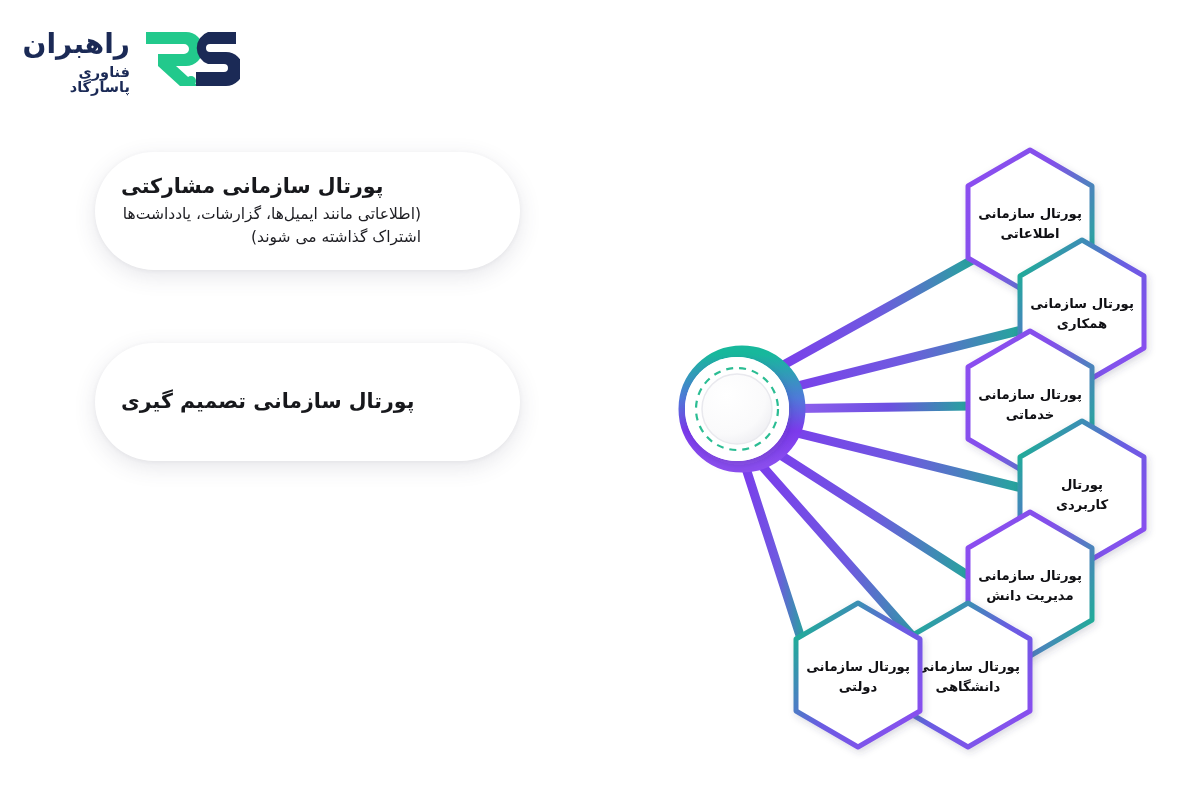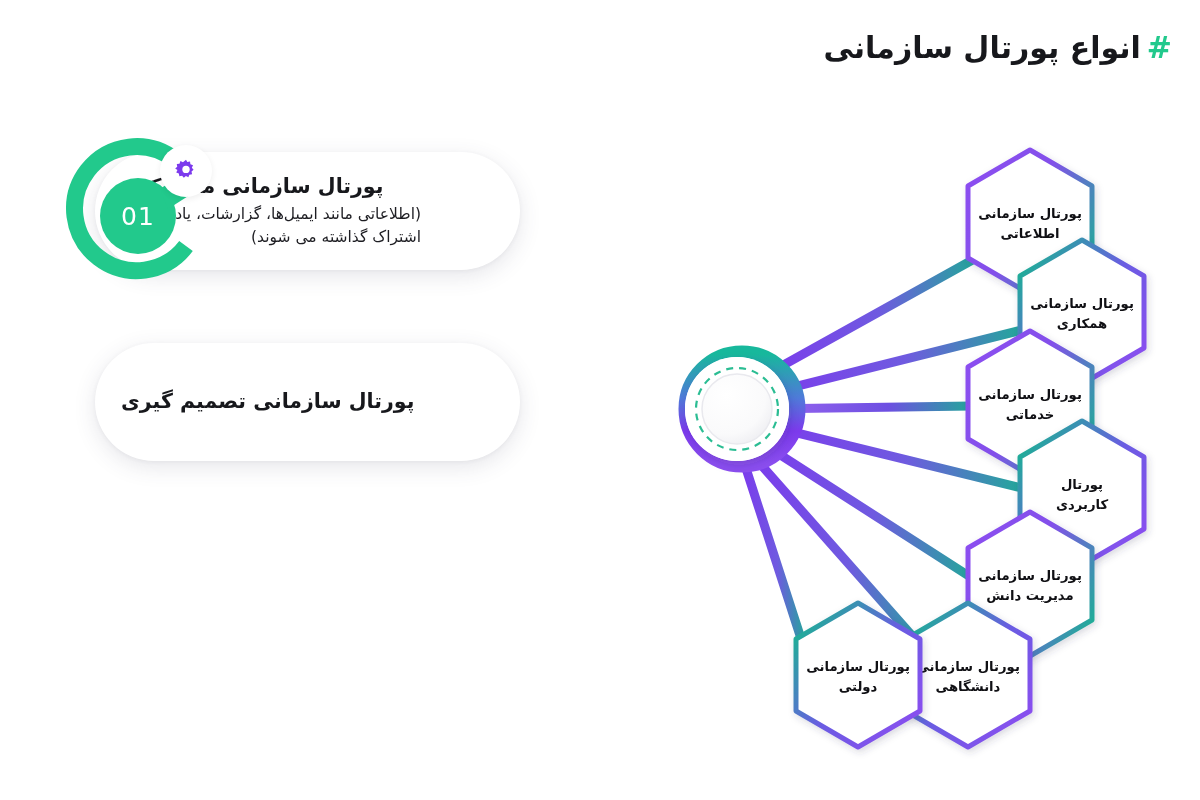--- a/index.html
+++ b/index.html
@@ -90,24 +90,35 @@
     font-family: "DejaVu Sans", "Liberation Sans", sans-serif;
     font-size: 13.2px; font-weight: 700; fill: #101014;
     direction: rtl;
   }
 </style>
 </head>
 <body>
 
 <div id="page">
 
-
-  <div id="title">
-    <span class="hash">#</span><span>انواع پورتال سازمانی</span>
+  <div id="logo">
+    <div class="logo-text-wrap">
+      <span class="logo-main">راهبران</span>
+      <span class="logo-sub">فناوری پاسارگاد</span>
+    </div>
+    <svg id="logo-mark" width="100" height="70" viewBox="0 0 100 70">
+
+      <path d="M6 8 H46 A17 17 0 0 1 46 42 H36 L58 62 H40 L18 42 V30 H44 A5 5 0 0 0 44 20 H6 Z" fill="#22c98c"></path>
+
+      <circle cx="51" cy="57" r="5" fill="#22c98c"></circle>
+
+      <path d="M96 8 H68 A17 17 0 0 0 68 40 H84 A4 4 0 0 1 84 48 H56 V62 H86 A17 17 0 0 0 86 28 H70 A4 4 0 0 1 70 20 H96 Z" fill="#1b2a56"></path>
+    </svg>
   </div>
+
 
   <svg id="diagram" viewBox="0 0 1200 800">
     <defs>
       <linearGradient id="gConn" x1="0%" y1="0%" x2="100%" y2="0%">
         <stop offset="0%" stop-color="#7c3aed"></stop>
         <stop offset="55%" stop-color="#6f5ae0"></stop>
         <stop offset="100%" stop-color="#22a89a"></stop>
       </linearGradient>
       <linearGradient id="gConnFlat" x1="0%" y1="0%" x2="100%" y2="0%">
         <stop offset="0%" stop-color="#9a66f0"></stop>
@@ -217,37 +228,20 @@
     </g>
   </svg>
 
   <div class="card" id="card-1">
     <div class="card-body">
       <div class="card-title">پورتال سازمانی مشارکتی</div>
       <div class="card-desc">(اطلاعاتی مانند ایمیل‌ها، گزارشات، یادداشت‌ها اشتراک گذاشته می شوند)</div>
     </div>
   </div>
 
-  <div class="ring-wrap" id="ring-1">
-    <svg width="160" height="160" viewBox="0 0 160 160">
-
-      <path d="M 113 27 A 62 62 0 1 0 124 113" fill="none" stroke="#22c98c" stroke-width="17" stroke-linecap="butt"></path>
-
-      <circle cx="76" cy="83" r="38" fill="#22c98c"></circle>
-
-      <path d="M 98 56 L 124 38 L 134 58 L 106 76 Z" fill="#22c98c"></path>
-    </svg>
-    <div class="ring-num">01</div>
-    <div class="badge-icon">
-      <svg width="26" height="26" viewBox="0 0 24 24">
-        <path fill="#7c3aed" d="M12 1.5l1.2 2.2 2.5-.5.4 2.5 2.4.9-1.1 2.3 1.6 1.9-1.9 1.6.5 2.5-2.5.5-.9 2.4-2.3-1.1-1.9 1.6-1.6-1.9-2.5.4-.5-2.5-2.4-.9 1.1-2.3L2 9.7l1.9-1.6-.4-2.5 2.5-.4.9-2.4 2.3 1.1L12 1.5z"></path>
-        <circle cx="12" cy="10.5" r="3.4" fill="#ffffff"></circle>
-      </svg>
-    </div>
-  </div>
 
   <div class="card" id="card-2">
     <div class="card-body">
       <div class="card-title">پورتال سازمانی تصمیم گیری</div>
     </div>
   </div>
 
 
 </div>
 

